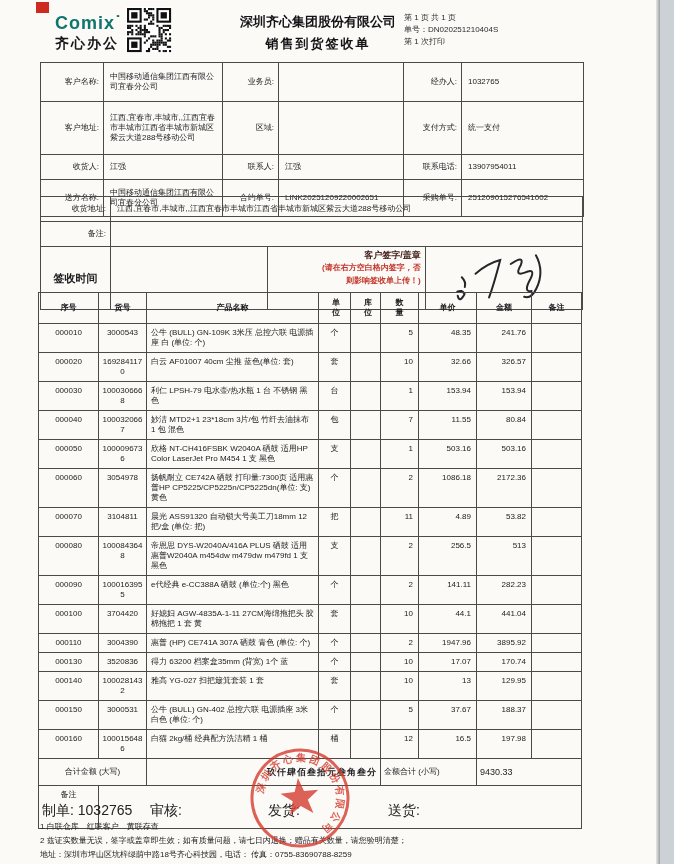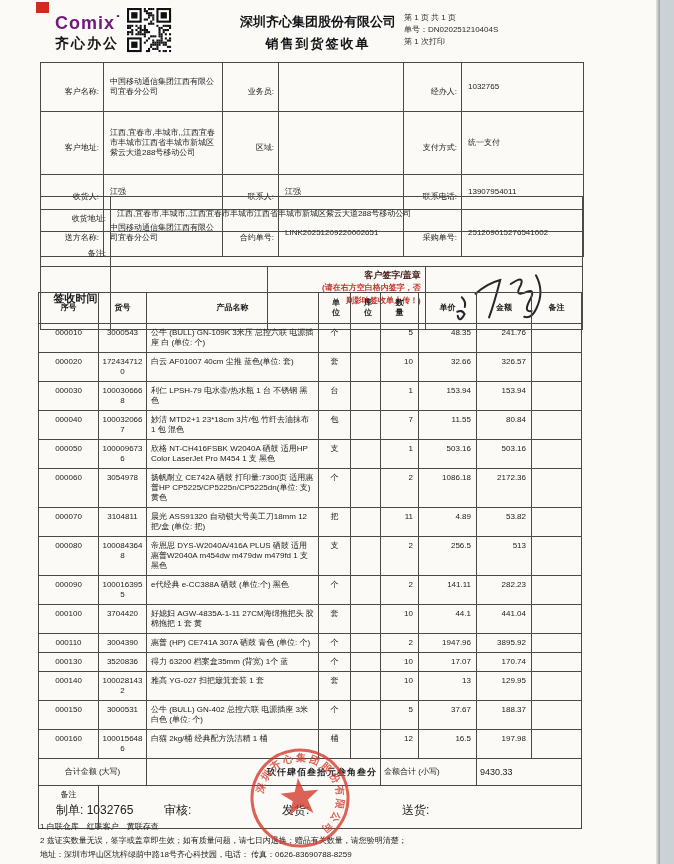--- a/index.html
+++ b/index.html
@@ -2,33 +2,33 @@
 <html><head>
 <meta charset="utf-8">
 <style>
   html,body{margin:0;padding:0;}
   body{font-family:"Liberation Sans","DejaVu Sans",sans-serif;background:#ccd1d6;}
   .stage{position:relative;width:674px;height:864px;overflow:hidden;background:#ccd1d6;}
   .paper{position:absolute;left:0;top:0;width:658px;height:864px;background:#fbfaf7;}
   .page-edge{position:absolute;left:656px;top:0;width:4px;height:864px;background:linear-gradient(to right,#e8e8e4,#9aa0a5);}
   .red-mark{position:absolute;left:36px;top:2px;width:13px;height:11px;background:#cf2a1f;}
   
-  .logo-word{position:absolute;left:55px;top:13px;font-weight:bold;font-size:18px;color:#701a75;letter-spacing:1px;}
+  .logo-word{position:absolute;left:55px;top:13px;font-weight:bold;font-size:18px;color:#0f766e;letter-spacing:1px;}
   .logo-sub{position:absolute;left:55px;top:35px;font-weight:bold;font-size:14px;color:#17171a;letter-spacing:2px;}
   .qr{position:absolute;left:126px;top:7px;width:46px;height:46px;}
   .title-block{position:absolute;left:218px;top:13px;width:200px;text-align:center;color:#141416;}
   .title-block .t1{font-size:13px;font-weight:bold;}
   .title-block .t2{font-size:13px;font-weight:bold;letter-spacing:2px;margin-top:4px;}
   .head-right{position:absolute;left:404px;top:12px;width:166px;font-size:8px;color:#2b2b2e;line-height:12px;}
   
   table{border-collapse:collapse;table-layout:fixed;}
   td{border:1px solid #4a4a48;font-size:8px;color:#1c1c1e;line-height:10px;overflow:hidden;word-break:break-all;}
   .info1{position:absolute;left:40px;top:62px;width:543px;}
   .info2{position:absolute;left:40px;top:196px;width:543px;}
-  .lab{text-align:right;padding:12px 4px 2px 2px;}
+  .lab{text-align:right;padding:2px 4px 2px 2px;}
   .val{text-align:left;padding:2px 3px 2px 6px;}
   .ir0 td{height:34px;} .ir1 td{height:48px;} .ir2 td{height:20px;} .ir3 td{height:32px;}
   .addr-row td{height:20px;}
   .sign-row td{height:56px;vertical-align:top;}
   .sign-time{font-size:11px;font-weight:bold;text-align:center;vertical-align:middle !important;}
   .sign-head{padding:3px 4px;text-align:right;}
   .sign-title{font-weight:bold;font-size:9px;color:#46201c;}
   .sign-note{color:#c2342a;font-weight:bold;font-size:8px;line-height:11px;margin-top:2px;text-align:right;}
   .sig-cell{position:relative;}
   
@@ -36,21 +36,21 @@
   .items td{padding:4px 3px;vertical-align:top;}
   .items .hd td{text-align:center;font-weight:bold;padding:5px 13px;vertical-align:middle;}
   .c0,.c1,.c3,.c4{text-align:center;}
   .c5,.c6,.c7{text-align:right;padding-right:5px !important;}
   .c2{text-align:left;padding-left:4px !important;}
   .tot td{height:18px;vertical-align:middle;}
   .tot .big{font-weight:bold;text-align:right;font-size:9px;letter-spacing:1px;}
   .tot .small-v{padding-right:6px;font-size:9px;}
   .rk td{height:34px;vertical-align:top;}
   
-  .foot1{position:absolute;left:52px;top:802px;width:548px;height:14px;font-size:12px;color:#222;}
+  .foot1{position:absolute;left:38px;top:802px;width:548px;height:14px;font-size:14px;color:#222;}
   .foot1 span{position:absolute;top:0;}
   .fnotes{position:absolute;left:40px;top:820px;width:560px;font-size:8px;color:#222;line-height:14px;}
   
   .stamp{position:absolute;left:245px;top:743px;width:110px;height:110px;opacity:.78;transform:rotate(-6deg);pointer-events:none;}
   .sig-svg{position:absolute;left:20px;top:4px;}
 </style>
 </head>
 <body>
 
 <div class="stage">
@@ -309,21 +309,21 @@
       <td class="c2">公牛 (BULL)  GN-109K 3米压 总控六联 电源插座 白 (单位: 个)</td>
       <td class="c3">个</td>
       <td class="c4"></td>
       <td class="c5">5</td>
       <td class="c6">48.35</td>
       <td class="c7">241.76</td>
       <td class="c2"></td>
     </tr>
         <tr>
       <td class="c0">000020</td>
-      <td class="c1">1724347120</td>
+      <td class="c1">1692841170</td>
       <td class="c2">白云 AF01007 40cm 尘推 蓝色(单位: 套)</td>
       <td class="c3">套</td>
       <td class="c4"></td>
       <td class="c5">10</td>
       <td class="c6">32.66</td>
       <td class="c7">326.57</td>
       <td class="c2"></td>
     </tr>
         <tr>
       <td class="c0">000030</td>
@@ -485,21 +485,21 @@
 
   <div class="foot1">
     <span style="left:4px">制单: 1032765</span>
     <span style="left:112px">审核:</span>
     <span style="left:230px">发货:</span>
     <span style="left:350px">送货:</span>
   </div>
   <div class="fnotes">
     <div>1 白联仓库　红联客户　黄联存查</div>
     <div>2 兹证实数量无误，签字或盖章即生效；如有质量问题，请七日内退换；赠品有关数量，请您验明清楚；</div>
-    <div>地址：深圳市坪山区坑梓绿荫中路18号齐心科技园，电话：  传真：0626-83690788-8259</div>
+    <div>地址：深圳市坪山区坑梓绿荫中路18号齐心科技园，电话：  传真：0755-83690788-8259</div>
   </div>
 
   <svg class="stamp" viewBox="0 0 110 110">
     <defs>
       <path id="stc" d="M55,55 m-37,0 a37,37 0 1,1 74,0 a37,37 0 1,1 -74,0"></path>
     </defs>
     <circle cx="55" cy="55" r="48" fill="none" stroke="#d4382b" stroke-width="3"></circle>
     <polygon points="55,35 59.7,48.5 74,48.8 62.6,57.5 66.8,71.2 55,63 43.2,71.2 47.4,57.5 36,48.8 50.3,48.5" fill="#d4382b"></polygon>
     <text fill="#d4382b" font-size="10" font-weight="bold" letter-spacing="2.5">
       <textPath href="#stc" startOffset="8">深圳齐心集团股份有限公司</textPath>

